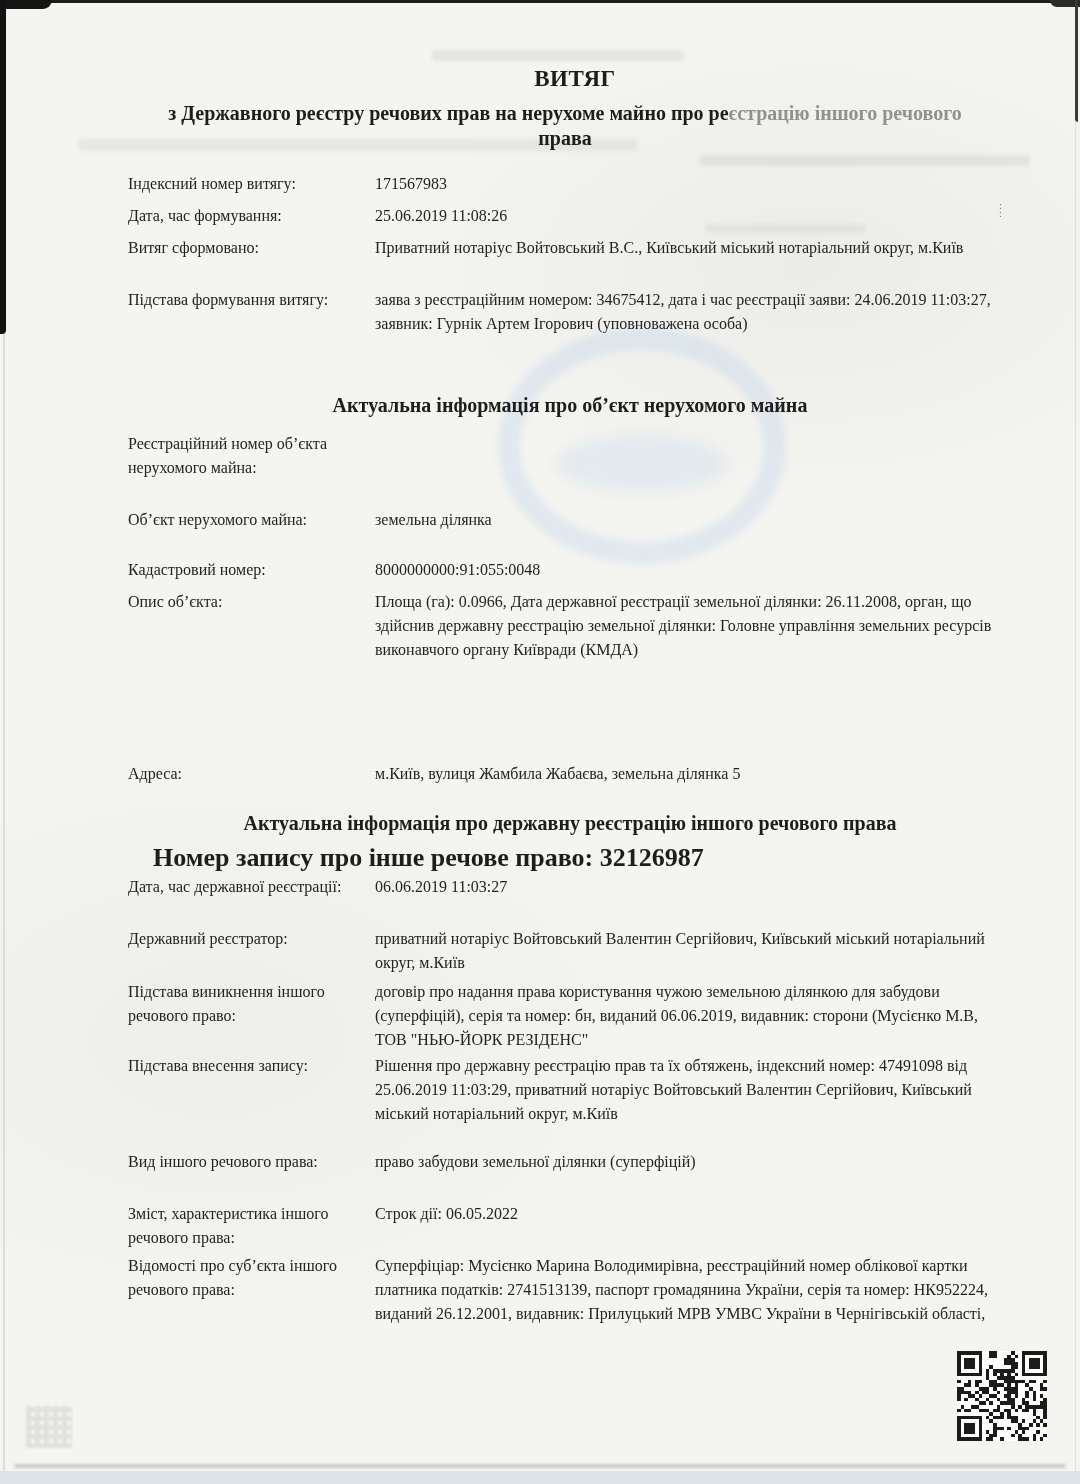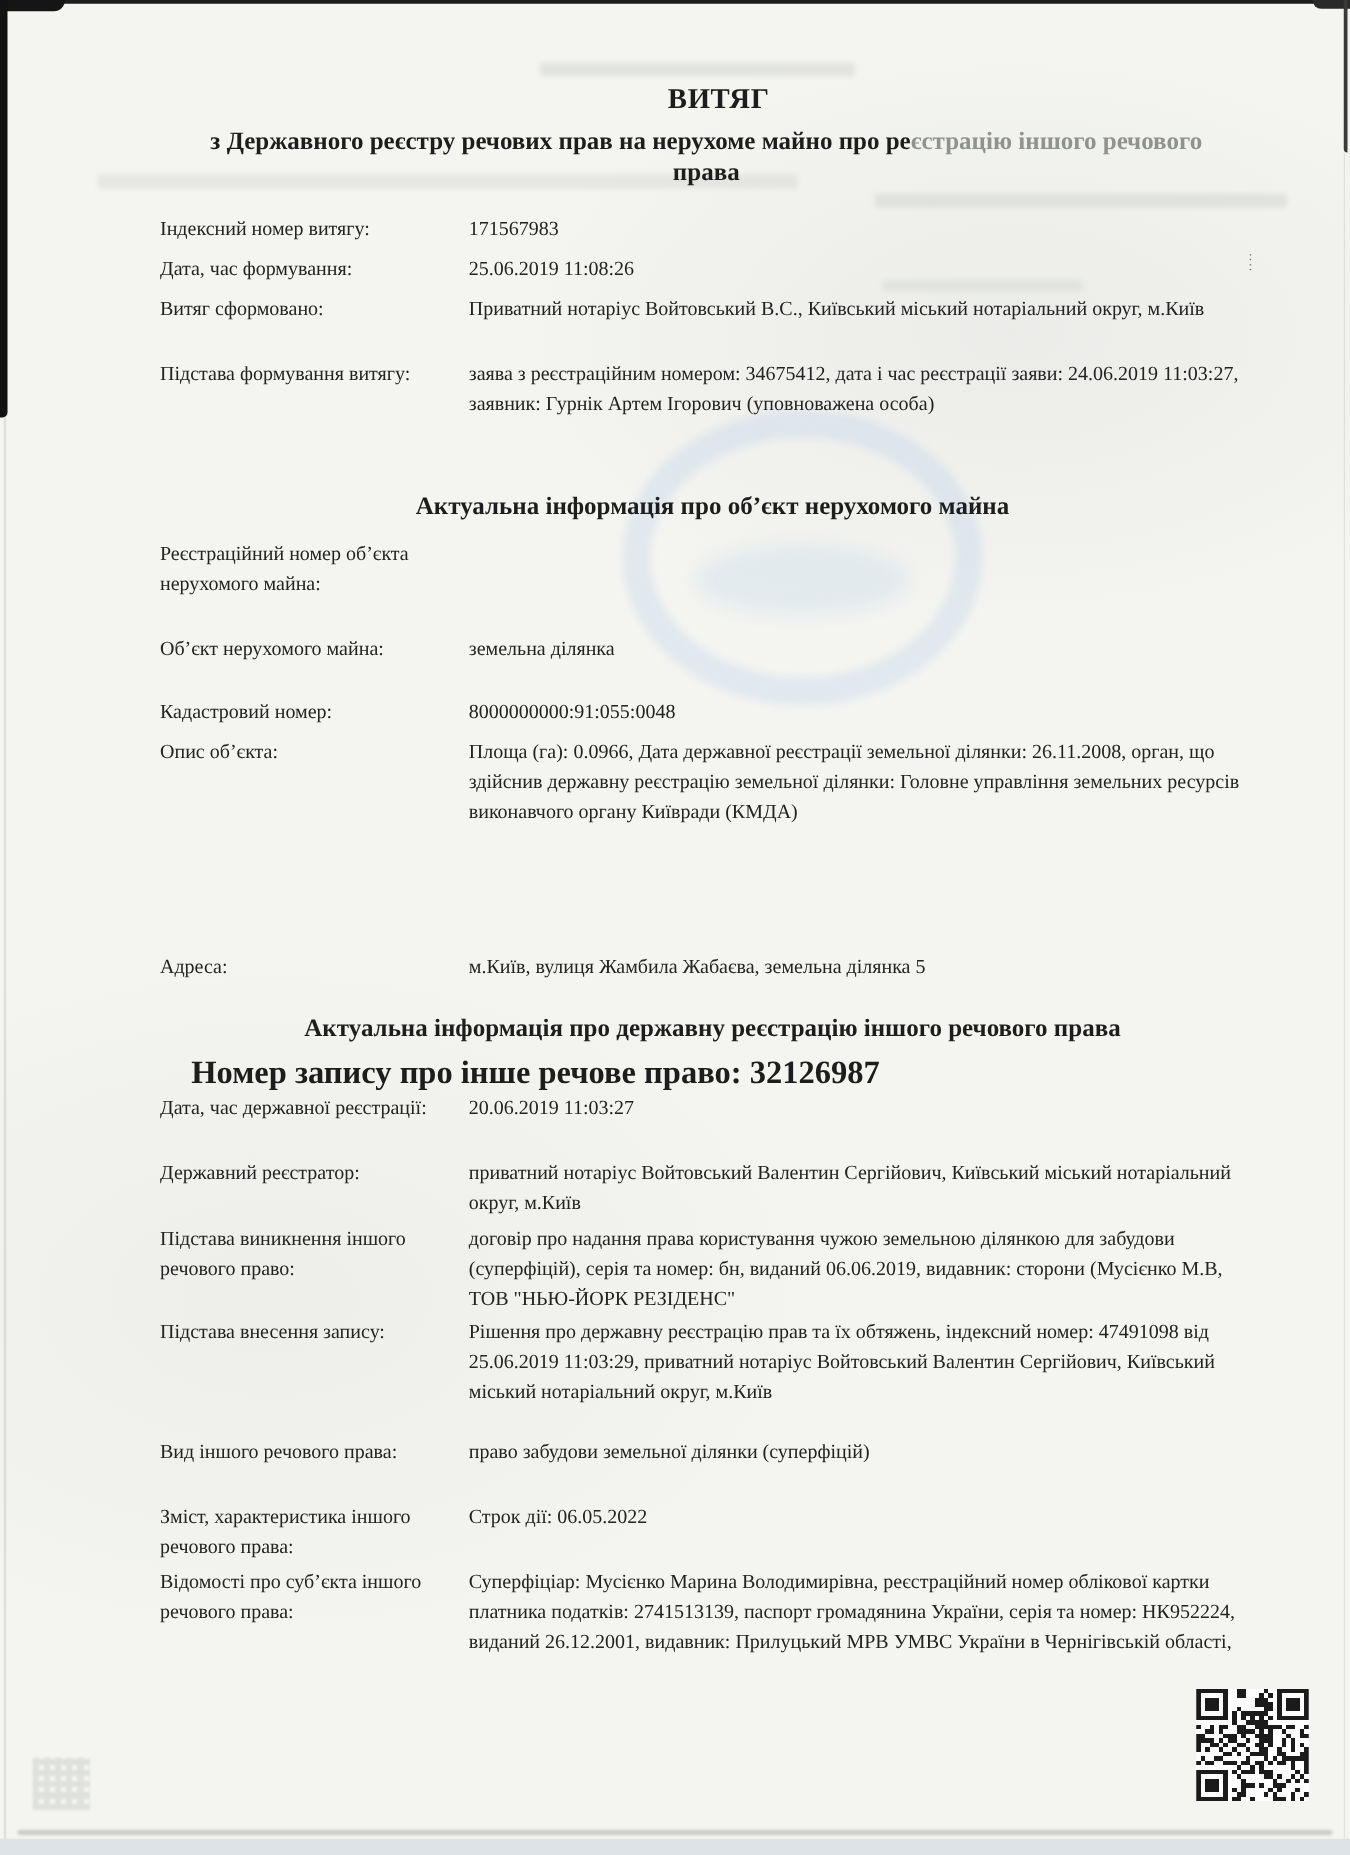--- a/index.html
+++ b/index.html
@@ -122,21 +122,21 @@
   <div class="row" style="top:762px;">
     <div class="lbl">Адреса:</div>
     <div class="val">м.Київ, вулиця Жамбила Жабаєва, земельна ділянка 5</div>
   </div>
 
   <h2 class="sec-head" style="top:812px;">Актуальна інформація про державну реєстрацію іншого речового права</h2>
   <div class="record-line" style="top:843px;">Номер запису про інше речове право: 32126987</div>
 
   <div class="row" style="top:875px;">
     <div class="lbl">Дата, час державної реєстрації:</div>
-    <div class="val">20.06.2019 11:03:27</div>
+    <div class="val">06.06.2019 11:03:27</div>
   </div>
   <div class="row" style="top:927px;">
     <div class="lbl">Державний реєстратор:</div>
     <div class="val">приватний нотаріус Войтовський Валентин Сергійович, Київський міський нотаріальний округ, м.Київ</div>
   </div>
   <div class="row" style="top:980px;">
     <div class="lbl">Підстава виникнення іншого речового право:</div>
     <div class="val">договір про надання права користування чужою земельною ділянкою для забудови (суперфіцій), серія та номер: бн, виданий 06.06.2019, видавник: сторони (Мусієнко М.В, ТОВ "НЬЮ-ЙОРК РЕЗІДЕНС"</div>
   </div>
   <div class="row" style="top:1054px;">

